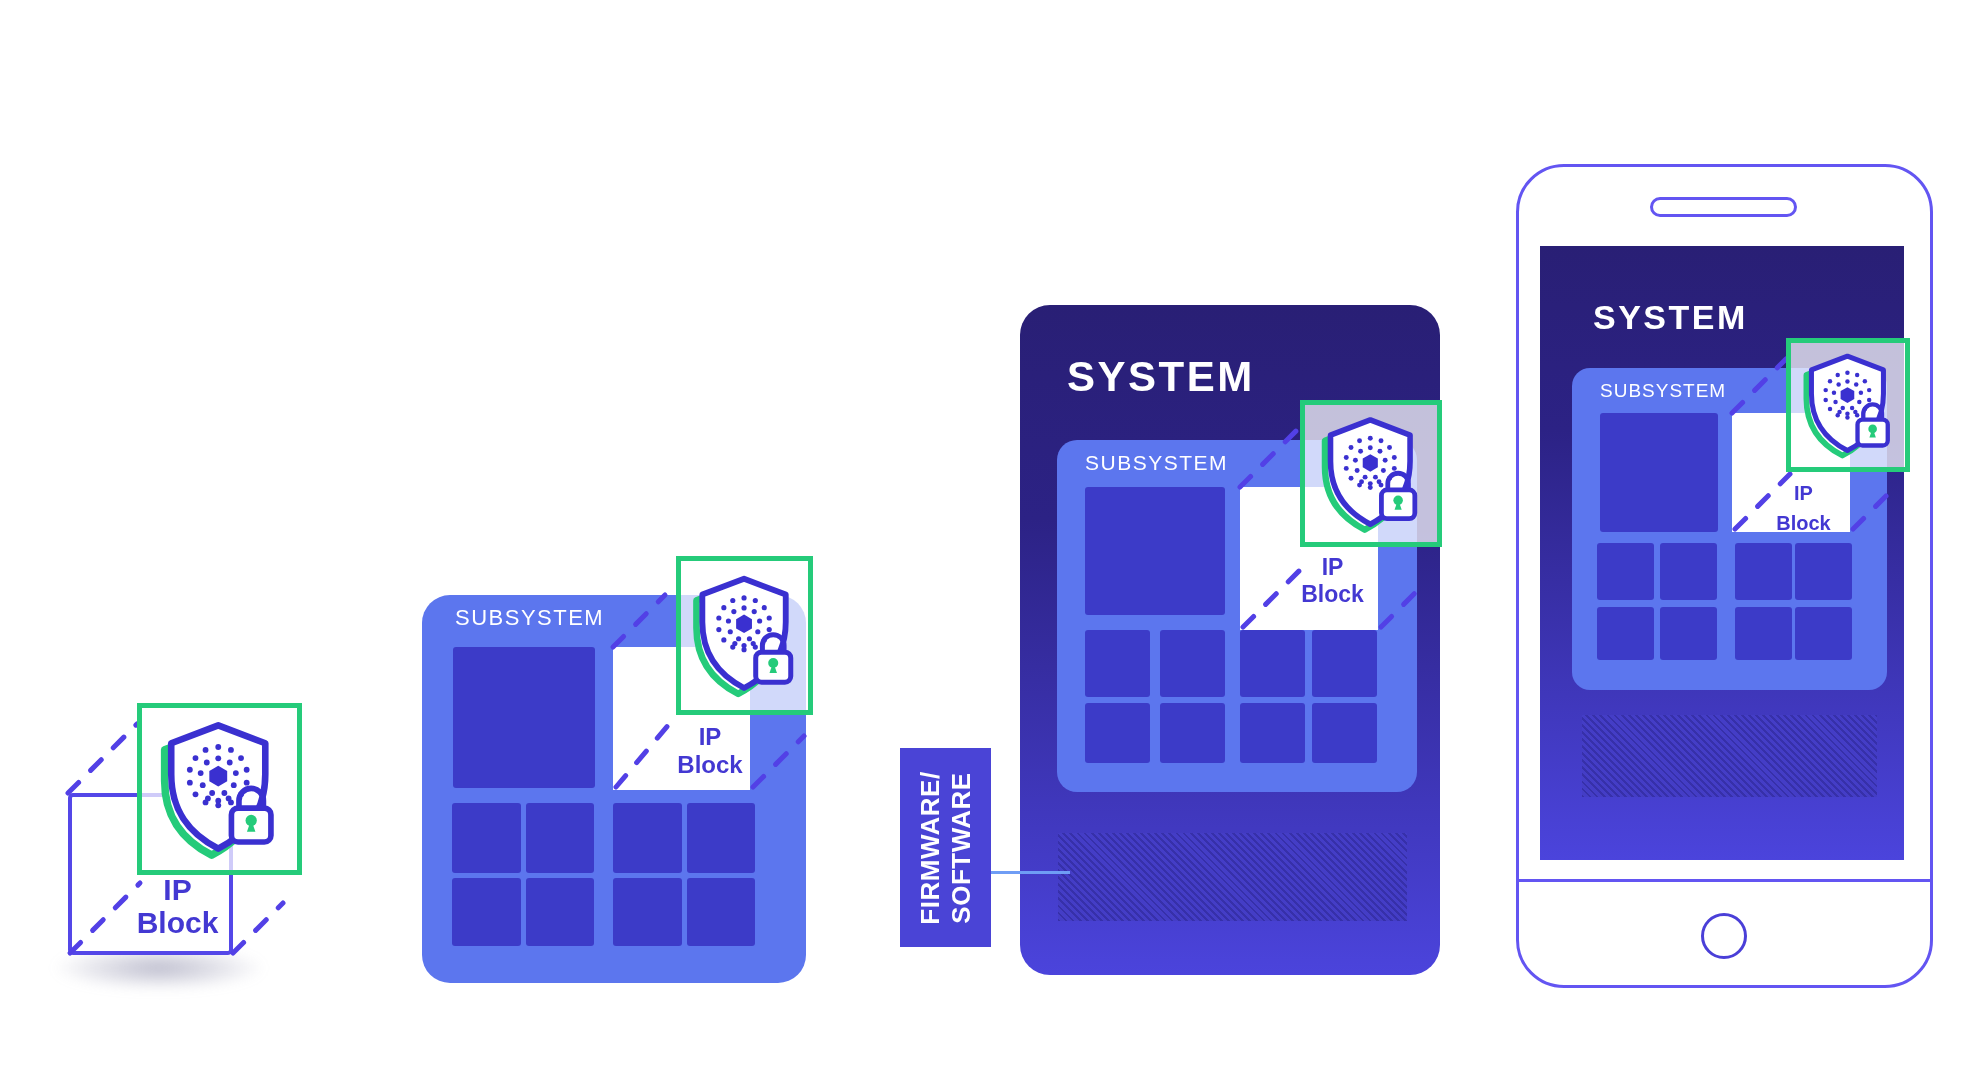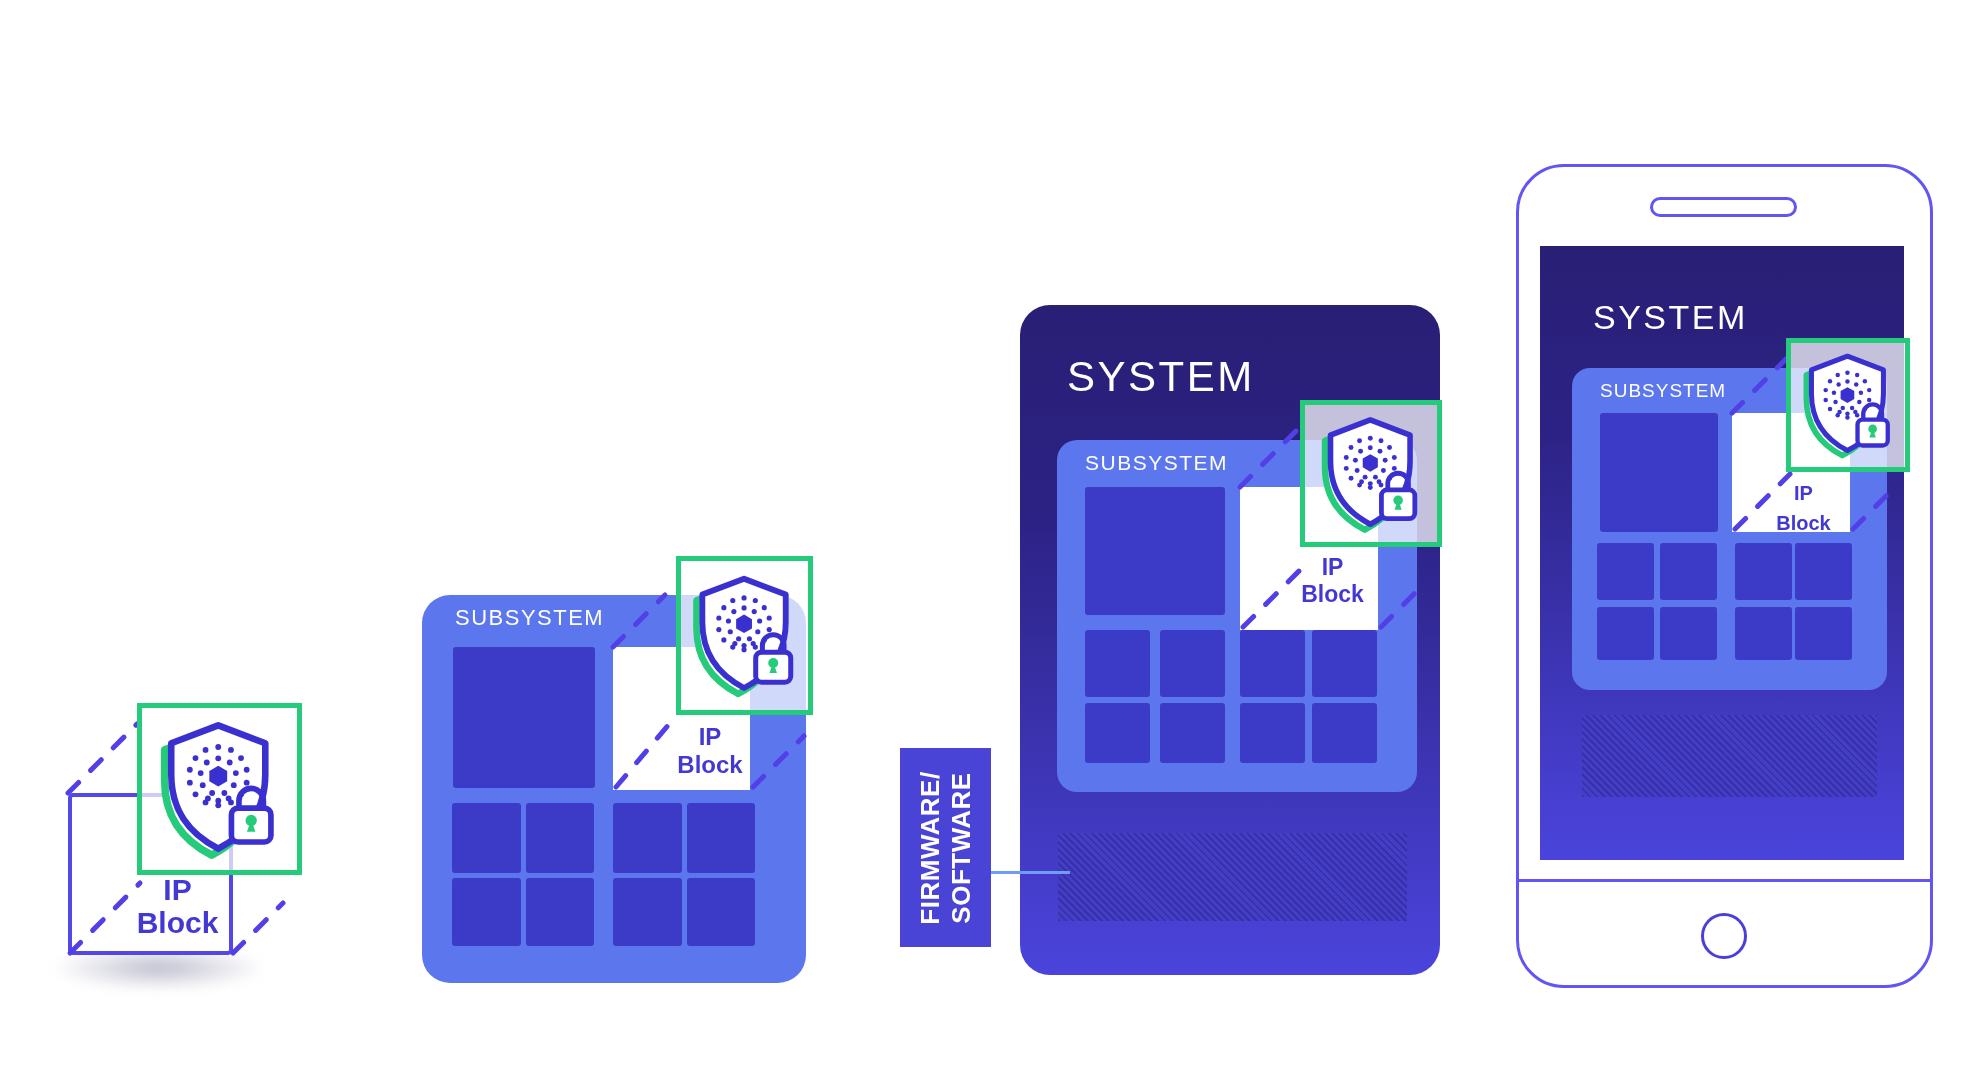--- a/index.html
+++ b/index.html
@@ -20,21 +20,21 @@
   .shield{position:absolute;left:6%;top:5%;width:88%;height:90%;}
 
   .sh-green{fill:#ffffff;stroke:#25cb7a;stroke-width:8;stroke-linejoin:round;}
   .sh-blue{fill:#ffffff;stroke:#3a30d0;stroke-width:7;stroke-linejoin:round;}
   #shield-dots circle{fill:#3a30d0;}
   .sh-hex{fill:#3a30d0;}
   .lock-shackle{fill:none;stroke:#3a30d0;stroke-width:6;}
   .lock-body{fill:#ffffff;stroke:#3a30d0;stroke-width:6;}
   .lock-hole{fill:#25cb7a;}
 
-  .sys-title{color:#fff;font-weight:400;letter-spacing:2.5px;z-index:2;}
+  .sys-title{color:#fff;font-weight:700;letter-spacing:2.5px;z-index:2;}
   .sub-title{color:#fff;font-weight:500;letter-spacing:1.5px;z-index:2;}
   .dk{position:absolute;background:#3c3bc8;border-radius:3px;z-index:2;}
   .wh{position:absolute;background:#ffffff;z-index:2;}
   .ip-label{
     position:absolute;z-index:2;color:#4338d2;font-weight:700;text-align:center;
   }
   .cpu-wrap{
     position:absolute;z-index:2;background:#443dc6;
     background-image:repeating-linear-gradient(45deg,rgba(20,14,95,.28) 0 2px,transparent 2px 5px);
   }

